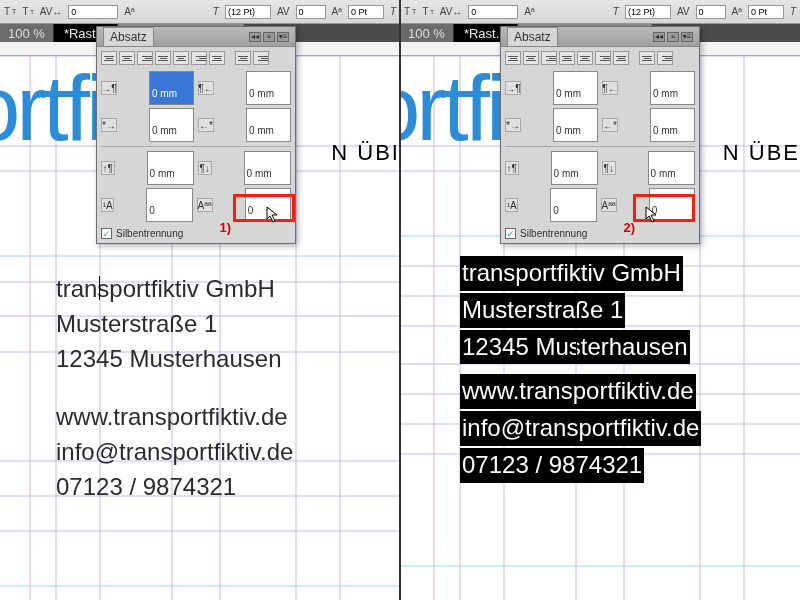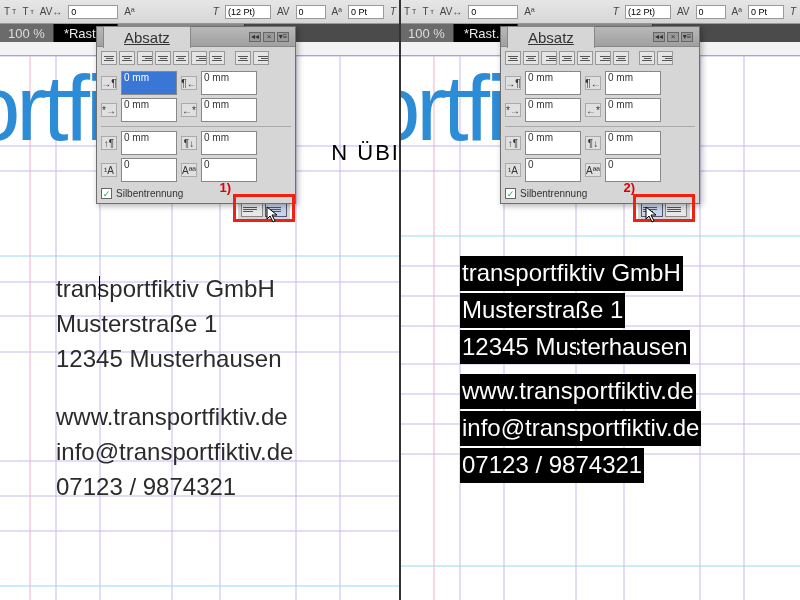--- a/index.html
+++ b/index.html
@@ -63,40 +63,40 @@
     border: 1px solid #6f6f6f; box-shadow: 2px 2px 6px rgba(0,0,0,0.3); z-index: 30;
     font-size: 10px; color: #333;
   }
   .pane-left .panel { left: 96px; }
   .pane-right .panel { left: 100px; }
   .panel-titlebar {
     height: 20px; background: linear-gradient(#b8b8b8,#a0a0a0);
     display: flex; align-items: center; padding: 0 6px; gap: 4px;
     border-bottom: 1px solid #888;
   }
-  .panel-tab { font-size: 15px; color: #333; padding: 2px 20px; background: #d6d6d6; border: 1px solid #888; border-bottom: none; text-decoration: underline; }
+  .panel-tab { font-size: 12px; color: #333; padding: 2px 6px; background: #d6d6d6; border: 1px solid #888; border-bottom: none; }
   .panel-ctrls { margin-left: auto; display: flex; gap: 2px; }
   .winbtn { width: 12px; height: 10px; background: #999; border: 1px solid #666; font-size: 8px; line-height: 8px; text-align: center; }
 
   .panel-body { padding: 4px; }
   .align-row { display: flex; gap: 2px; margin-bottom: 6px; }
   .align-btn {
     width: 16px; height: 14px; background: #e4e4e4; border: 1px solid #999;
     display: flex; flex-direction: column; justify-content: center; align-items: center; gap: 1px;
   }
   .align-btn span { display: block; height: 1px; background: #555; }
   .al span { width: 10px; } .al span:nth-child(2) { width: 7px; }
   .ac span { width: 10px; } .ac span:nth-child(2) { width: 6px; margin: 0 auto; }
   .ar span { width: 10px; margin-left: auto; } .ar span:nth-child(2) { width: 7px; }
 
   .field-row { display: flex; gap: 4px; margin-bottom: 3px; align-items: center; }
   .field-ico { width: 16px; height: 14px; background: #e0e0e0; border: 1px solid #aaa; display: flex; align-items: center; justify-content: center; }
   .num-input {
-    width: 56px; height: 24px; background: #fff; border: 1px solid #888;
-    font-size: 10px; padding: 0 2px; display: inline-block;
+    width: 56px; height: 33px; background: #fff; border: 1px solid #888;
+    font-size: 10px; padding: 16px 2px; display: inline-block; margin-left: 28px;
   }
   .num-input.sel { background: #3a76d6; color: #fff; }
 
   .sep { height: 1px; background: #aaa; margin: 4px 0; }
 
   .hyph-row { display: flex; align-items: center; gap: 4px; margin-top: 6px; }
   .cb { width: 11px; height: 11px; background: #fff; border: 1px solid #666; display: flex; align-items: center; justify-content: center; }
   .cb::after { content: "✓"; font-size: 9px; color: #2a6; }
 
   .annot { color: #d00; font-size: 13px; font-weight: bold; }
@@ -359,20 +359,21 @@
           <line x1="176" y1="0" x2="176" y2="560"></line>
           <line x1="224" y1="0" x2="224" y2="560"></line>
           <line x1="300" y1="0" x2="300" y2="560"></line>
           <line x1="344" y1="0" x2="344" y2="560"></line>
           <line x1="34" y1="0" x2="34" y2="560" class="pink"></line>
         </g>
       </svg>
     </div>
 
     <div class="bigtext">sportfiktiv</div>
+    <div class="subhead">N ÜBE</div>
 
     <div class="bodytext">
       <div><span class="line">transportfiktiv GmbH</span></div>
       <div><span class="line">Musterstraße 1</span></div>
       <div><span class="line">12345 Musterhausen</span></div>
       <div class="gap"></div>
       <div><span class="line">www.transportfiktiv.de</span></div>
       <div><span class="line">info@transportfiktiv.de</span></div>
       <div><span class="line">07123 / 9874321</span></div>
     </div>

